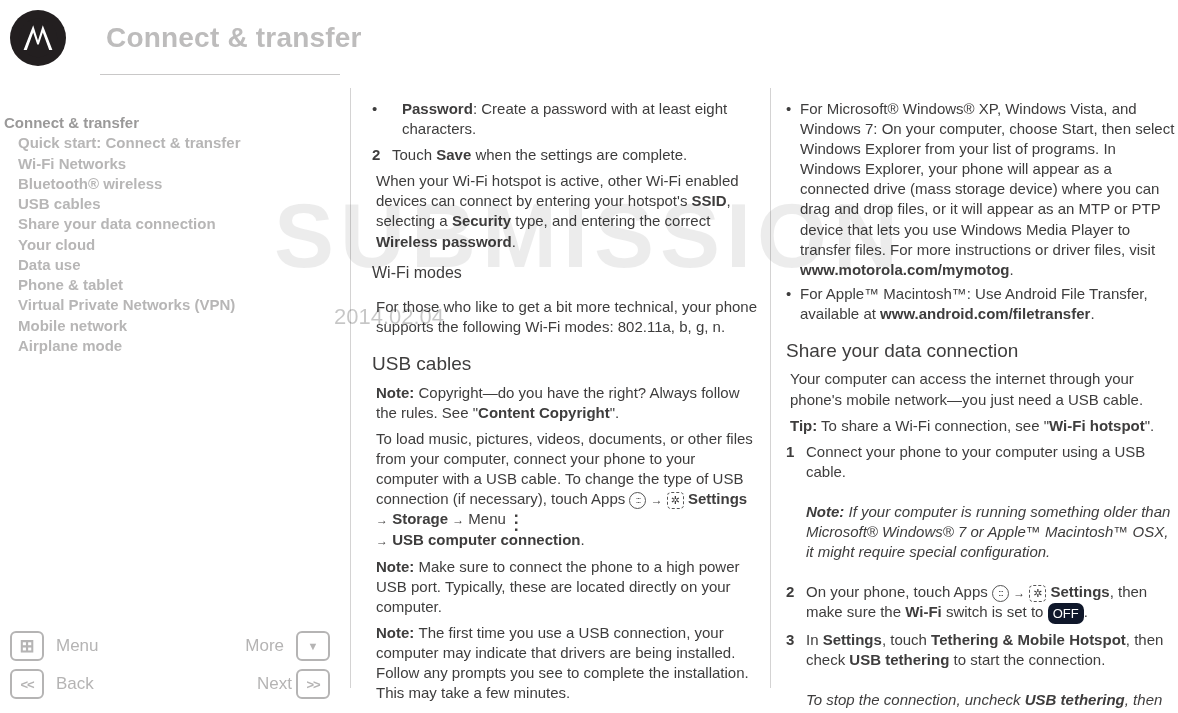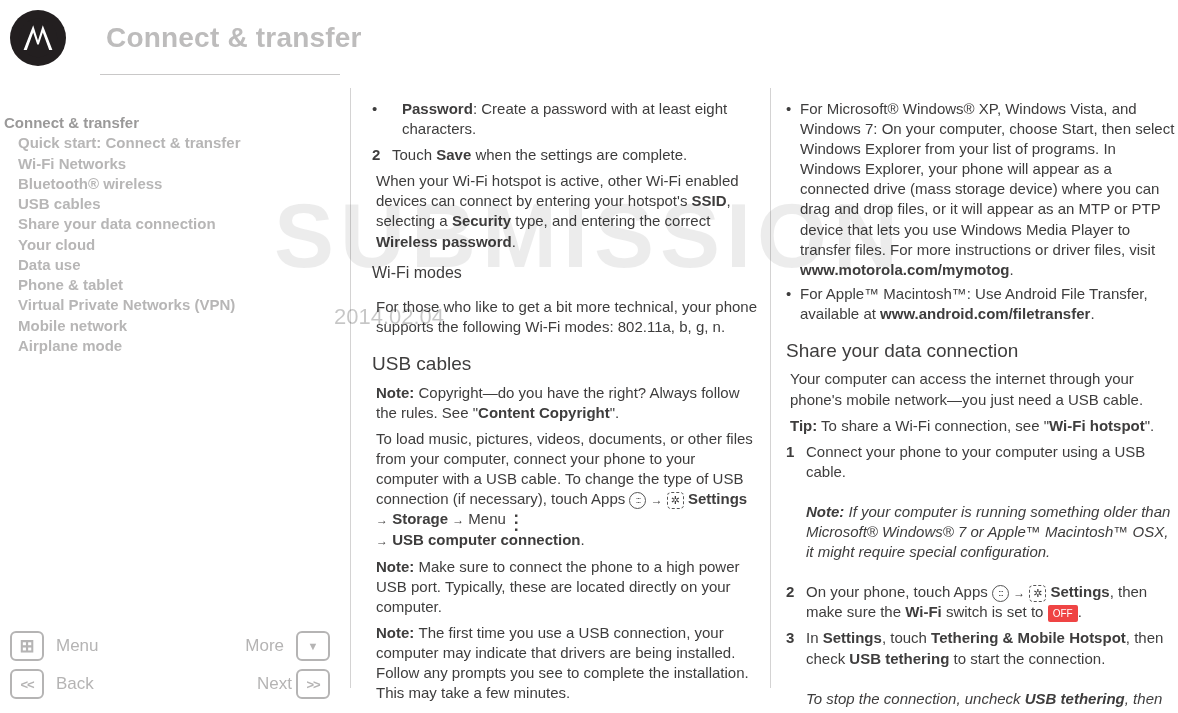--- a/index.html
+++ b/index.html
@@ -140,25 +140,25 @@
     width: 12px;
     text-align: center;
     font-size: 14px;
     line-height: 0.35;
     letter-spacing: 0;
   }
   .vmenu::before { content: "■\A■\A■"; white-space: pre; font-size: 5px; }
   .arrow { font-size: 12px; }
   .off-badge {
     display: inline-block;
-    background: #ef4444;
+    background: #0f172a;
     color: #fff;
-    font-size: 10px;
+    font-size: 13px;
     padding: 2px 5px;
-    border-radius: 2px;
+    border-radius: 7px;
     vertical-align: middle;
   }
 
   
   .wm {
     position: absolute;
     inset: 0;
     pointer-events: none;
     opacity: 0.07;
     font-size: 90px;

